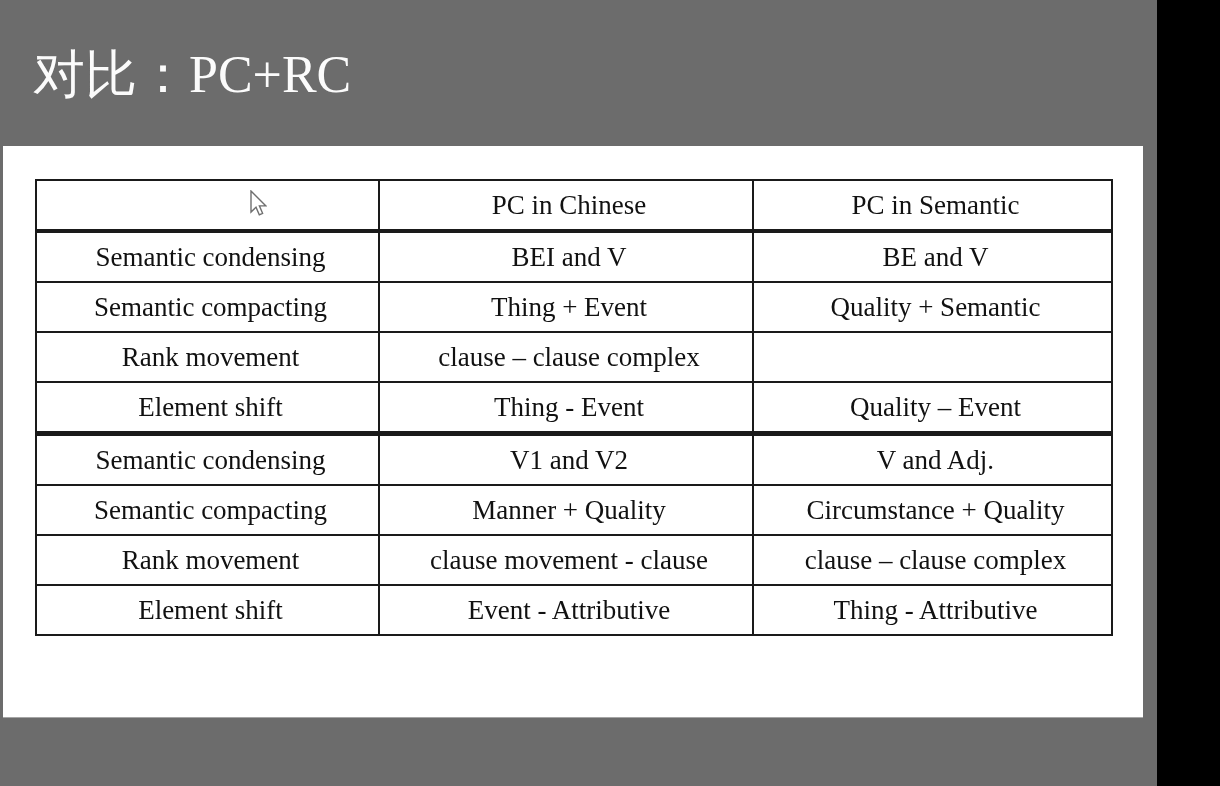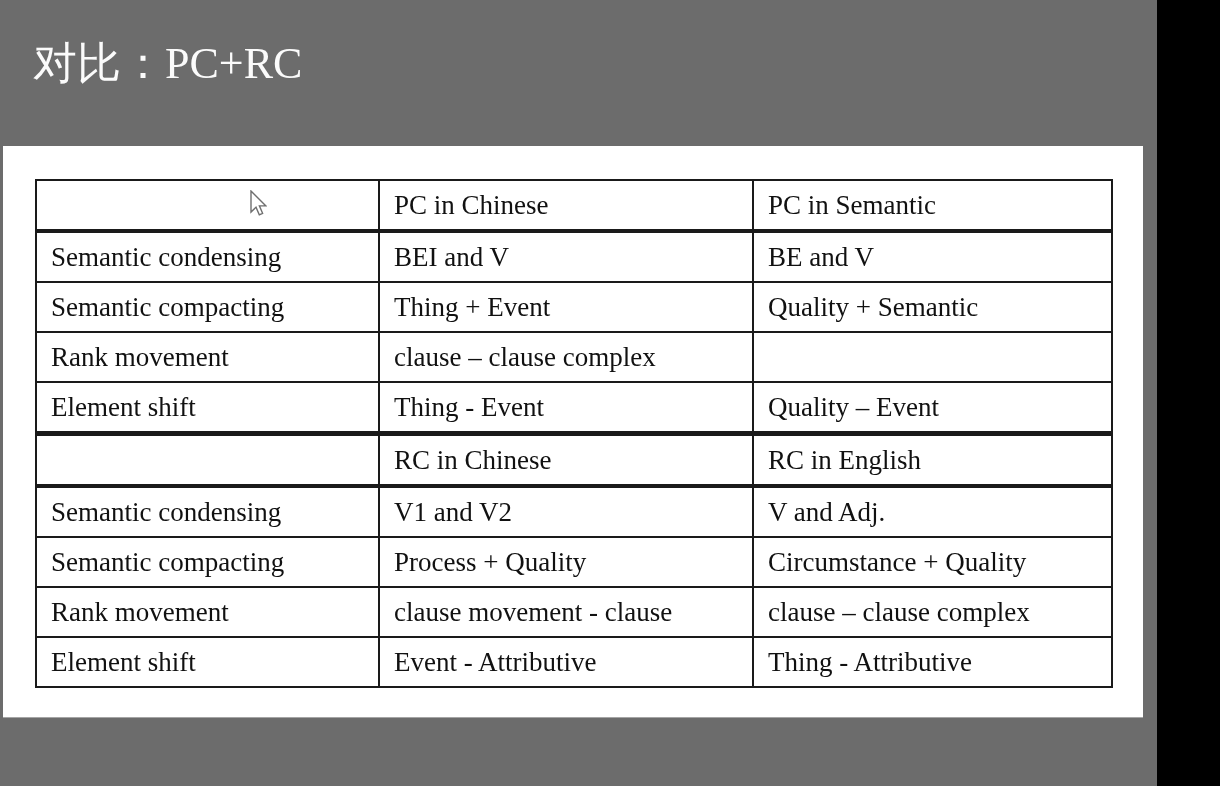--- a/index.html
+++ b/index.html
@@ -19,34 +19,35 @@
     top: 0;
     left: 1157px;
     width: 63px;
     height: 786px;
     background: #000000;
   }
   .slide-title {
     position: absolute;
     left: 33px;
     top: 10px;
-    font-size: 44px;
+    font-size: 52px;
     line-height: 1.15;
     color: #fbfbfb;
     white-space: nowrap;
     font-weight: normal;
   }
   .panel {
     position: absolute;
     left: 3px;
     top: 146px;
     width: 1140px;
     height: 571px;
     background: #ffffff;
     box-shadow: 0 1px 0 #a5a5a5;
+    text-align: center;
   }
   table.cmp {
     position: absolute;
     left: 32px;
     top: 33px;
     border-collapse: collapse;
     table-layout: fixed;
     width: 1076px;
     background: #ffffff;
   }
@@ -110,33 +111,28 @@
         <tr>
           <td>Rank movement</td>
           <td>clause – clause complex</td>
           <td></td>
         </tr>
         <tr class="section-end">
           <td>Element shift</td>
           <td>Thing - Event</td>
           <td>Quality – Event</td>
         </tr>
-        <tr class="header-row">
-          <td></td>
-          <td>RC in Chinese</td>
-          <td>RC in English</td>
-        </tr>
         <tr>
           <td>Semantic condensing</td>
           <td>V1 and V2</td>
           <td>V and Adj.</td>
         </tr>
         <tr>
           <td>Semantic compacting</td>
-          <td>Process + Quality</td>
+          <td>Manner + Quality</td>
           <td>Circumstance + Quality</td>
         </tr>
         <tr>
           <td>Rank movement</td>
           <td>clause movement - clause</td>
           <td>clause – clause complex</td>
         </tr>
         <tr>
           <td>Element shift</td>
           <td>Event - Attributive</td>

